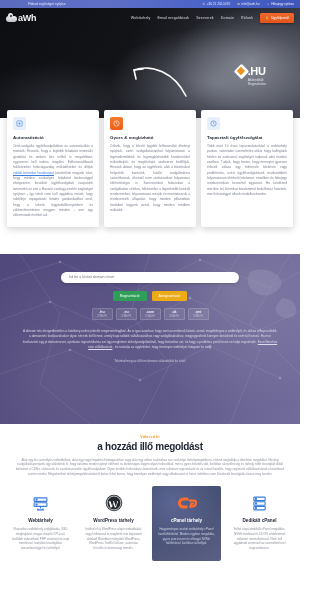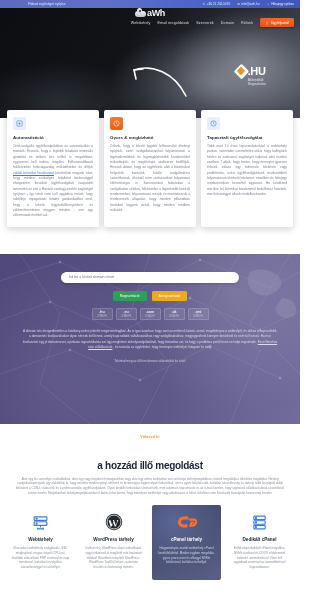--- a/index.html
+++ b/index.html
@@ -34,21 +34,21 @@
   }
   .hero::after{
     content:""; position:absolute; right:-10px; top:-6px; width:150px; height:120px;
     background: radial-gradient(ellipse at 60% 50%, rgba(190,195,205,.45), rgba(0,0,0,0) 62%);
     pointer-events:none;
   }
 
   
   .nav {
     position: relative; z-index: 20;
-    height: 20px; display: flex; align-items: center; padding: 0 6px; flex-direction: column;
+    height: 20px; display: flex; align-items: center; padding: 0 6px;
   }
   .logo { display: flex; align-items: center; gap: 1px; }
   .logo-mark { width: 11px; height: 9px; position: relative; }
   .logo-mark .cloud {
     position:absolute; left:0; top:2px; width:11px; height:6px; border-radius:3px;
     background: linear-gradient(180deg,#f0f0f2,#bfc2cb);
   }
   .logo-mark .cloud:before{
     content:""; position:absolute; left:2px; top:-2.3px; width:5px; height:5px; border-radius:50%;
     background: linear-gradient(180deg,#f0f0f2,#cfd2da);
@@ -154,21 +154,21 @@
   }
   .blurb u { text-decoration: underline; }
   .blurb-note {
     position: relative; z-index: 5; margin-top: 9px;
     text-align: center; font-size: 3.1px; color: #cfcade;
   }
 
   
   .solutions { padding: 11px 0 0 0; background: #fff; }
   .sol-kicker { text-align: center; font-size: 3.6px; color: #f0941f; font-weight: 700; letter-spacing: .2px; }
-  .sol-title { text-align: center; font-size: 10px; font-weight: 700; color: #1d2330; margin-top: 21px; letter-spacing: -.3px; }
+  .sol-title { text-align: center; font-size: 10px; font-weight: 700; color: #1d2330; margin-top: 2px; letter-spacing: -.3px; }
   .sol-desc { margin: 6px 12px 0 12px; font-size: 3px; line-height: 1.62; color: #8b909c; text-align: center; }
 
   
   .products { display: flex; gap: 4px; padding: 9px 6px 0 6px; }
   .prod {
     flex: 1; border-radius: 2px; padding: 7px 5px 10px 5px; text-align: center;
     background: #fff;
   }
   .prod.alt {
     background:

